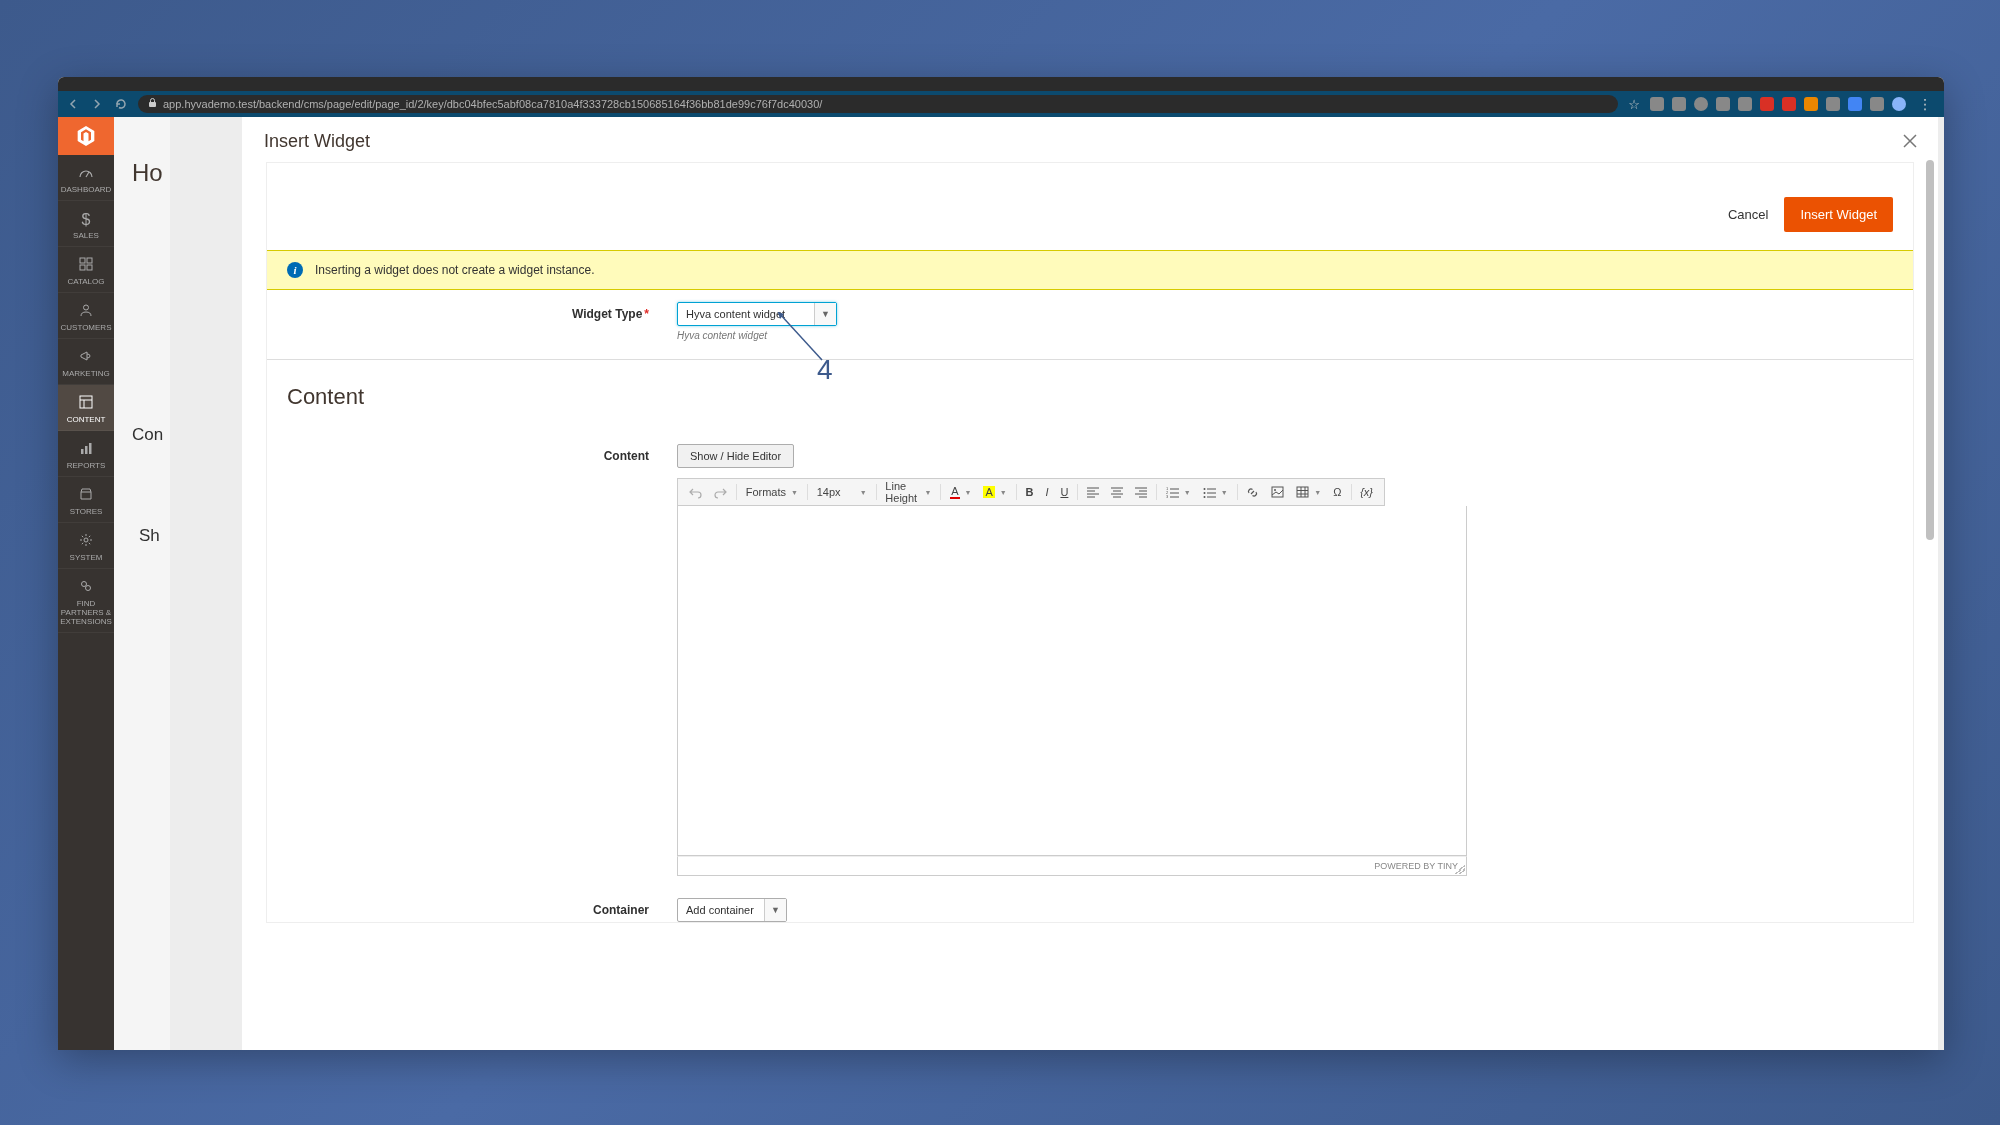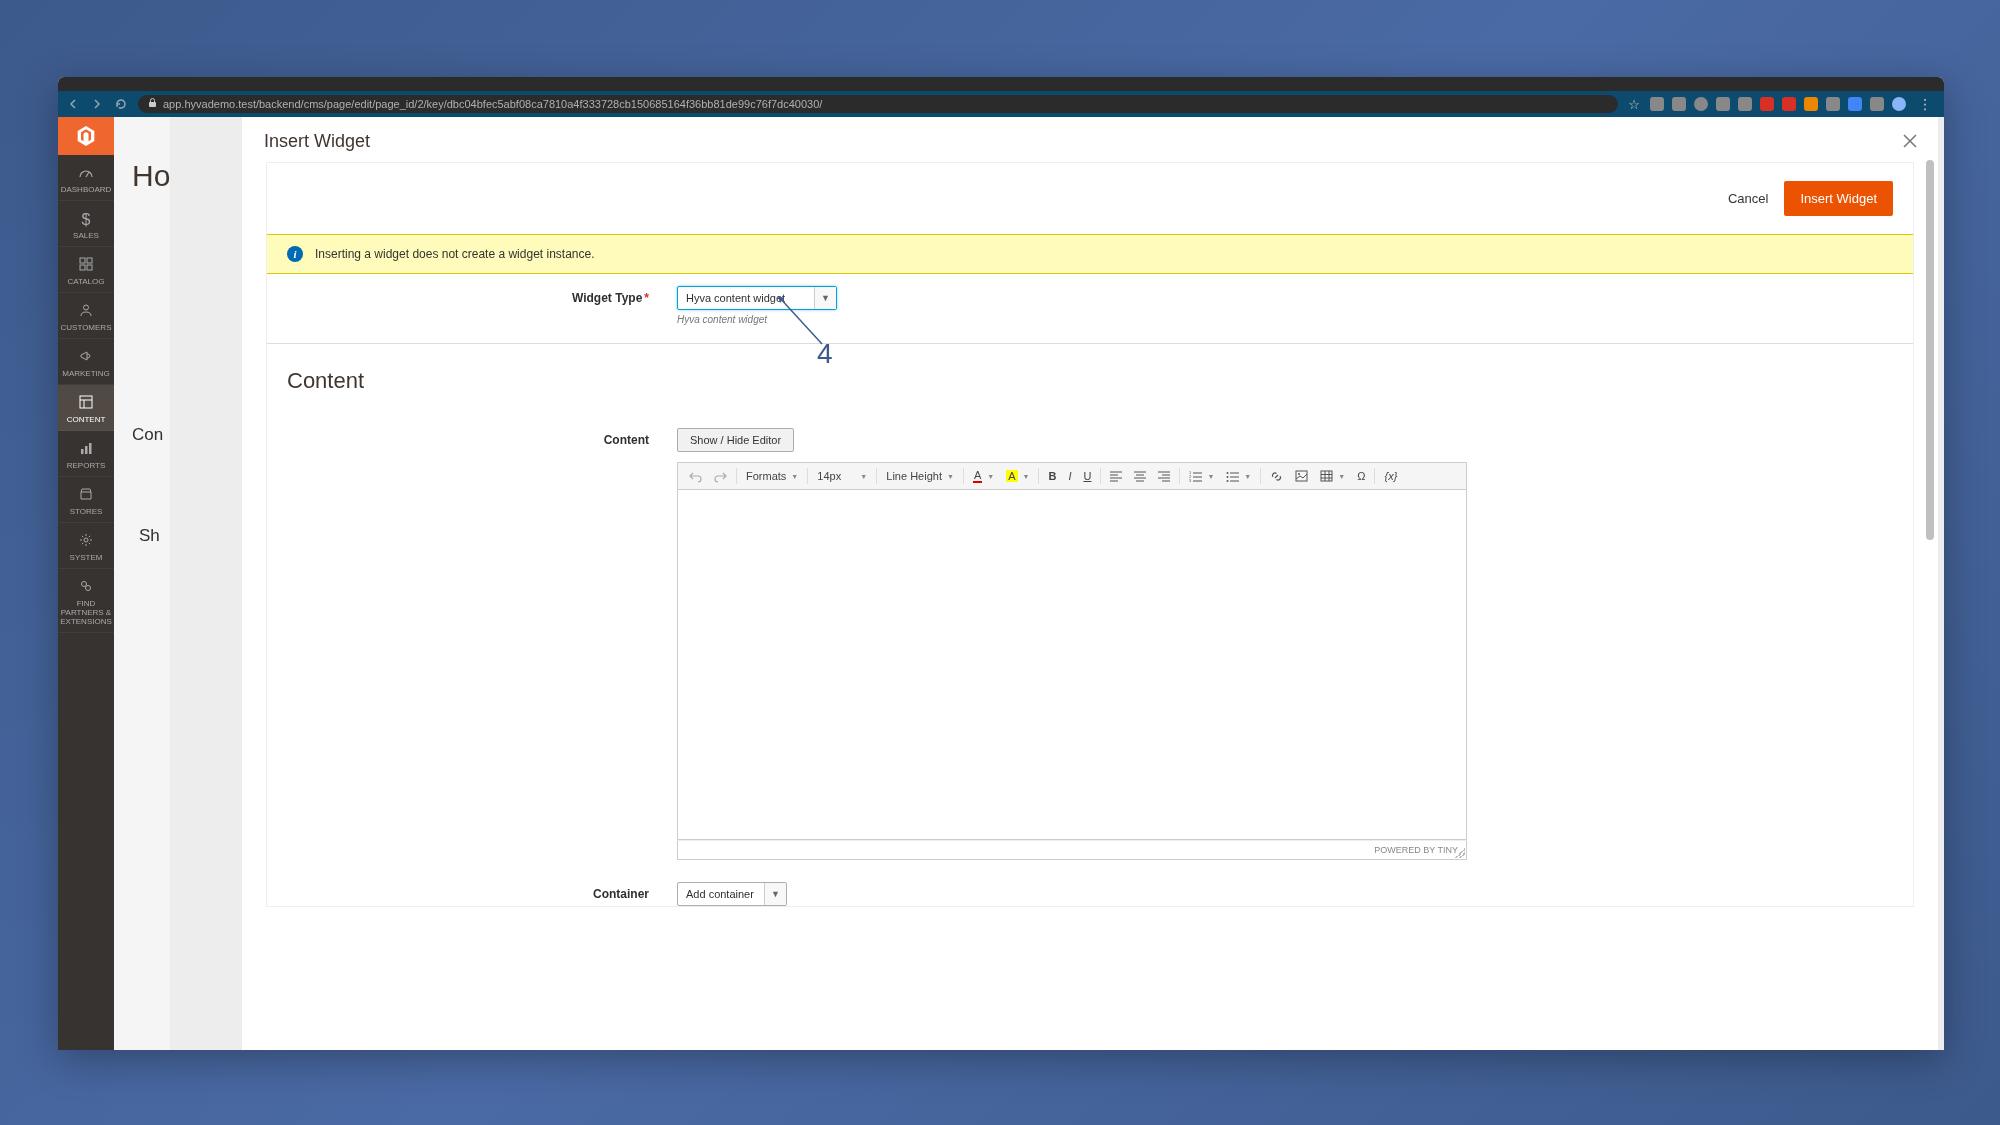--- a/index.html
+++ b/index.html
@@ -87,21 +87,21 @@
   cursor: pointer;
   border-bottom: 1px solid rgba(255,255,255,0.05);
 }
 .admin-nav-item.active { background: #514943; }
 .admin-nav-icon { font-size: 16px; display: block; margin-bottom: 2px; }
 .main-bg {
   flex: 1;
   background: #f5f5f5;
   position: relative;
 }
-.bg-title { position: absolute; left: 18px; top: 42px; font-size: 30px; color: #41362f; font-weight: 300; }
+.bg-title { position: absolute; left: 18px; top: 42px; font-size: 24px; color: #41362f; font-weight: 300; }
 .bg-label { position: absolute; left: 18px; font-size: 17px; color: #303030; }
 .modal-overlay {
   position: absolute;
   left: 56px; right: 0; top: 0; bottom: 0;
   background: rgba(0,0,0,0.03);
 }
 .modal {
   position: absolute;
   left: 72px;
   top: 0;
@@ -126,21 +126,21 @@
   display: flex; align-items: center; justify-content: center;
 }
 .modal-body {
   padding: 0 24px 20px;
   height: calc(100% - 50px);
   overflow-y: auto;
 }
 .modal-body-inner {
   background: #fff;
   border: 1px solid #eee;
-  padding-top: 0;
+  padding-top: 16px;
 }
 .action-bar {
   display: flex;
   justify-content: flex-end;
   gap: 12px;
   padding: 18px 20px;
   align-items: center;
 }
 .btn-cancel {
   background: none; border: none;
@@ -262,21 +262,21 @@
   border: 1px solid #ccc;
   background: #f5f5f5;
   height: 28px;
   display: flex;
   align-items: center;
   padding: 0 6px;
   gap: 2px;
   font-size: 11px;
   color: #444;
   margin-top: 10px;
-  width: 790px;
+  width: 708px;
 }
 .tb-btn {
   padding: 3px 5px;
   cursor: pointer;
   display: flex; align-items: center; gap: 3px;
   border-radius: 2px;
 }
 .tb-sep { width: 1px; height: 16px; background: #ddd; margin: 0 2px; }
 .tb-caret { font-size: 7px; color: #888; margin-left: 2px; }
 .editor-body {

